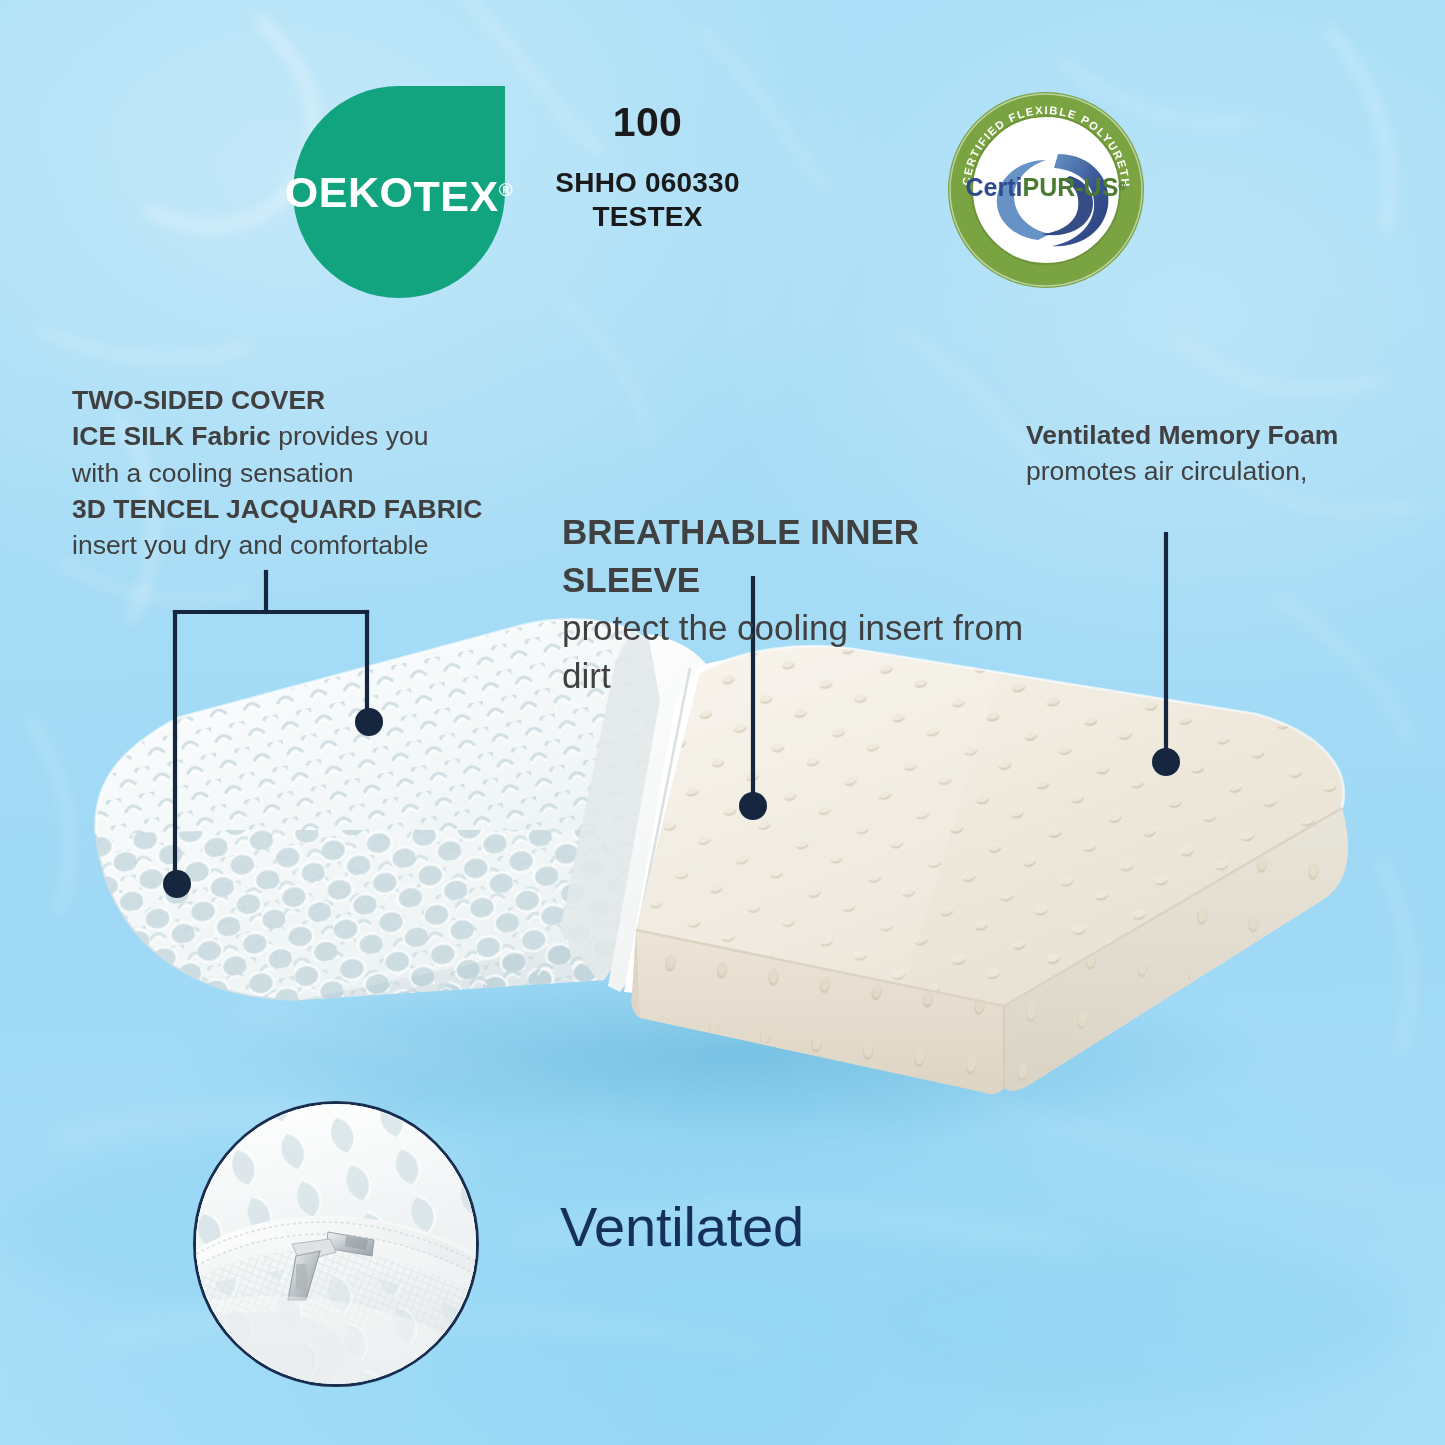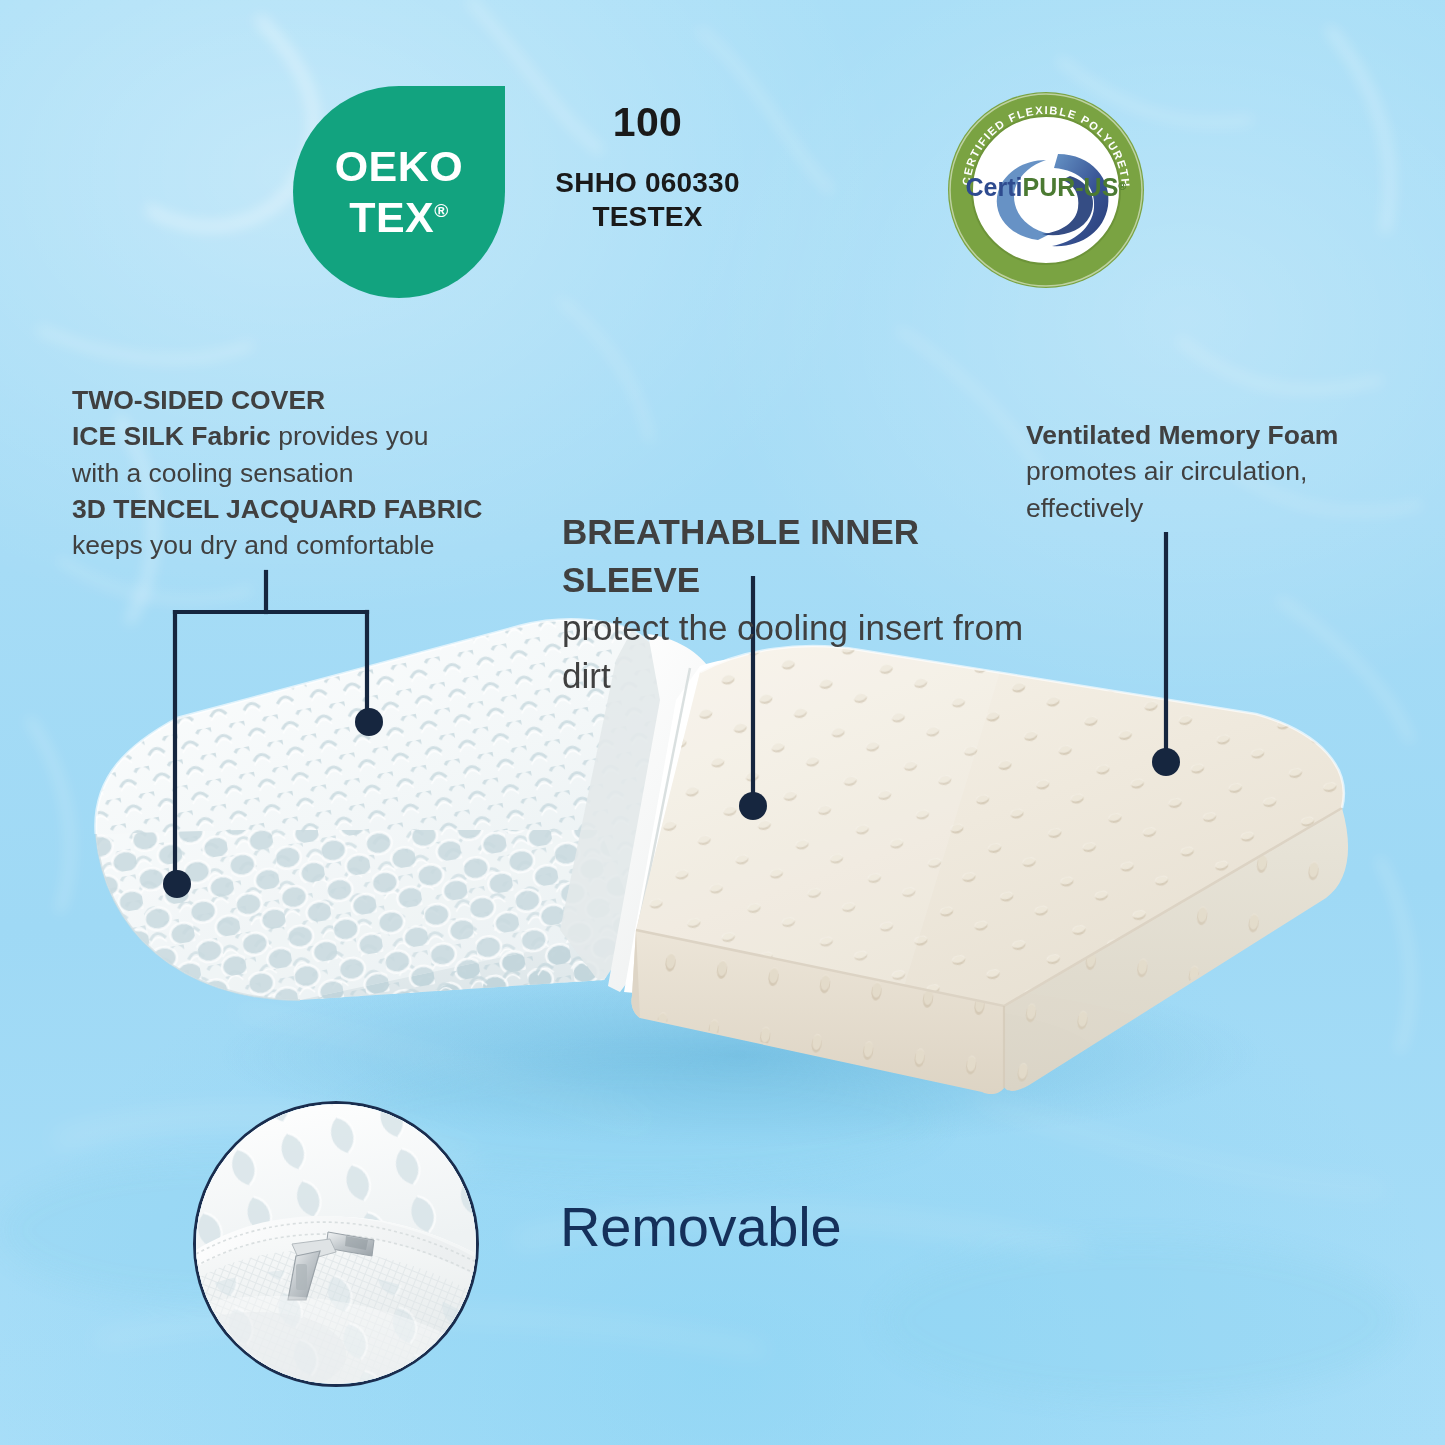--- a/index.html
+++ b/index.html
@@ -29,21 +29,21 @@
   .caustics { position: absolute; inset: 0; opacity: 0.85; }
   .caustics svg { width: 100%; height: 100%; display: block; }
 
   
   .oeko-logo {
     position: absolute;
     left: 293px; top: 86px;
     width: 212px; height: 212px;
     background: #12a37f;
     border-radius: 50% 0 50% 50%;
-    display: flex; flex-direction: column;
+    display: flex; flex-direction: row;
     align-items: center; justify-content: center;
     color: #ffffff;
     line-height: 1.0;
   }
   .oeko-l1 { font-size: 43px; font-weight: bold; letter-spacing: 0.5px; }
   .oeko-l2 { font-size: 43px; font-weight: bold; letter-spacing: 0.5px; margin-top: 8px; position: relative; }
   .oeko-reg { font-size: 19px; vertical-align: super; font-weight: bold; }
 
   .std-block {
     position: absolute;
@@ -347,32 +347,31 @@
         <circle cx="1166" cy="762" r="14"></circle>
       </g>
     </svg>
   </div>
 
   <div class="ann ann-left">
     <div class="hd">TWO-SIDED COVER</div>
     <div><span class="hd">ICE SILK Fabric</span><span> provides you</span></div>
     <div>with a cooling sensation</div>
     <div class="hd">3D TENCEL JACQUARD FABRIC</div>
-    <div>keeps you dry and comfortable</div>
+    <div>insert you dry and comfortable</div>
   </div>
 
   <div class="ann ann-mid">
     <div class="hd">BREATHABLE INNER SLEEVE</div>
     <div>protect the cooling insert from dirt</div>
   </div>
 
   <div class="ann ann-right">
     <div class="hd">Ventilated Memory Foam</div>
     <div>promotes air circulation,</div>
-    <div>effectively</div>
   </div>
 
   <div class="inset">
     <svg viewBox="0 0 280 280">
       <defs>
         <linearGradient id="fabUp" x1="0" y1="0" x2="0.3" y2="1">
           <stop offset="0%" stop-color="#ffffff"></stop>
           <stop offset="100%" stop-color="#eef2f3"></stop>
         </linearGradient>
         <linearGradient id="fabLow" x1="0" y1="0" x2="0.2" y2="1">
@@ -417,16 +416,16 @@
         <path d="M100 152 L124 147 L110 196 L92 196 Z" fill="url(#pullG)" stroke="#9aa2a8" stroke-width="1.2"></path>
         <rect x="100" y="160" width="11" height="26" rx="2" fill="#aeb5ba" opacity="0.75"></rect>
       </g>
 
       <path d="M0 200 C60 186 140 190 210 214 C246 226 268 240 280 252 V280 H0 Z" fill="#ffffff" opacity="0.35"></path>
       <ellipse cx="60" cy="250" rx="90" ry="42" fill="#e7ecee" opacity="0.5"></ellipse>
     </svg>
   </div>
 
   <div class="headline">
-    <div>Removable</div>
+    <div>Ventilated</div>
   </div>
 
 </div>
 
 </body></html>

